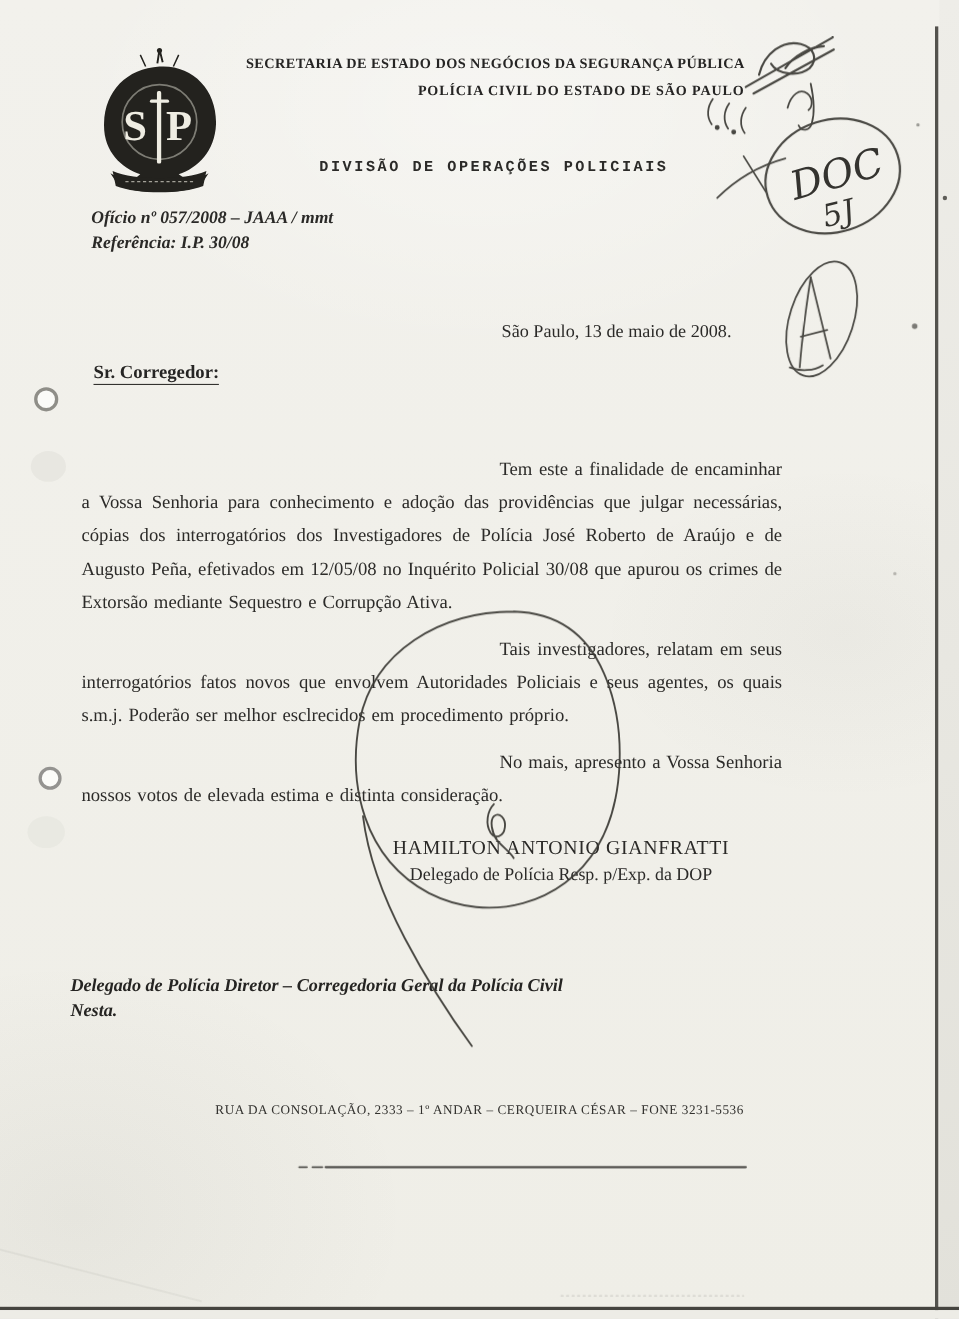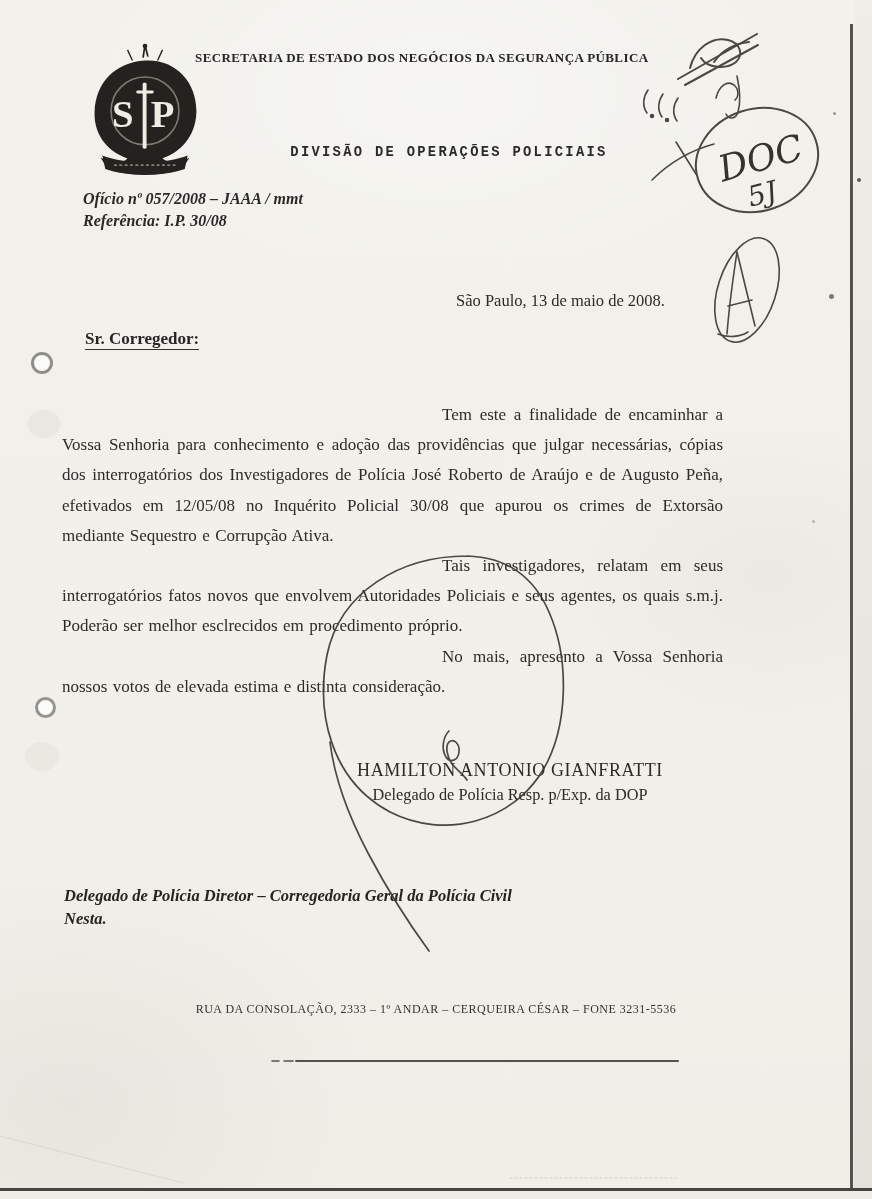--- a/index.html
+++ b/index.html
@@ -7,35 +7,35 @@
     position:relative;width:872px;height:1199px;overflow:hidden;
     background:
       radial-gradient(ellipse 320px 220px at 88% 48%, rgba(60,60,50,0.035), transparent 70%),
       radial-gradient(ellipse 420px 320px at 8% 92%, rgba(60,60,50,0.05), transparent 72%),
       radial-gradient(ellipse 500px 300px at 50% 8%, rgba(255,255,255,0.35), transparent 75%),
       linear-gradient(#f2f1ec, #efeee7);
     font-family:"Liberation Serif", serif;color:#222120;
   }
   .abs{position:absolute;}
   
-  .hdr{left:195px;top:50px;width:482px;text-align:left;font-weight:bold;
+  .hdr{left:195px;top:50px;width:482px;text-align:right;font-weight:bold;
        font-size:13px;letter-spacing:0.4px;color:#262524;}
   .hdr .l2{margin-top:9px;letter-spacing:0.8px;font-size:12.8px;}
   .org{left:250px;top:144px;width:398px;text-align:center;
        font-family:"Liberation Mono","DejaVu Sans Mono",monospace;
        font-size:13.8px;letter-spacing:2.3px;color:#2b2a28;line-height:18.5px;font-weight:600;}
   .refblock{left:83px;top:188px;font-weight:bold;font-style:italic;font-size:16px;
             line-height:21.5px;color:#2a2927;}
   .dateline{left:456px;top:291px;font-size:16.5px;color:#2b2a28;}
   .salut{left:85px;top:329px;font-size:17px;font-weight:bold;color:#262524;}
   .salut span{border-bottom:1.6px solid #33322f;padding-bottom:1px;}
   
   .bodytext{left:62px;top:400px;width:661px;font-size:17px;line-height:30.2px;
             color:#2c2b29;text-align:justify;word-spacing:1.2px;}
-  .bodytext p{margin:0;text-indent:380px;}
+  .bodytext p{margin:12px;text-indent:380px;}
   
   .sig{left:312px;top:760px;width:396px;text-align:center;color:#2b2a28;}
   .sig .name{font-size:18px;letter-spacing:0.6px;}
   .sig .role{font-size:16.3px;margin-top:4px;}
   
   .addr{left:64px;top:884px;font-size:16.5px;line-height:23px;color:#252422;}
   .addr .b{font-weight:bold;}
   .addr .bi{font-weight:bold;font-style:italic;}
   
   .foot{left:126px;top:1002px;width:620px;text-align:center;font-size:12px;
@@ -73,20 +73,21 @@
     <g>
       <rect x="62.6" y="44" width="4" height="68" rx="1.5" fill="#efede3"></rect>
       <rect x="56" y="52" width="18" height="3" rx="1.5" fill="#efede3"></rect>
     </g>
     <path d="M21 119 C42 128 88 128 109 119 L106 133 C85 141 45 141 24 133 Z" fill="#23221e"></path>
     <path d="M33 129 h64" stroke="#e8e6da" stroke-width="1.2" stroke-dasharray="3 2.5" opacity="0.65" fill="none"></path>
   </svg>
 
   <div class="abs hdr">
     <div>SECRETARIA DE ESTADO DOS NEGÓCIOS DA SEGURANÇA PÚBLICA</div>
+    <div class="l2">POLÍCIA CIVIL DO ESTADO DE SÃO PAULO</div>
   </div>
 
   <div class="abs org">
     <div>DIVISÃO DE OPERAÇÕES POLICIAIS</div>
   </div>
 
   <div class="abs refblock">
     <div>Ofício nº 057/2008 – JAAA / mmt</div>
     <div>Referência: I.P. 30/08</div>
   </div>

